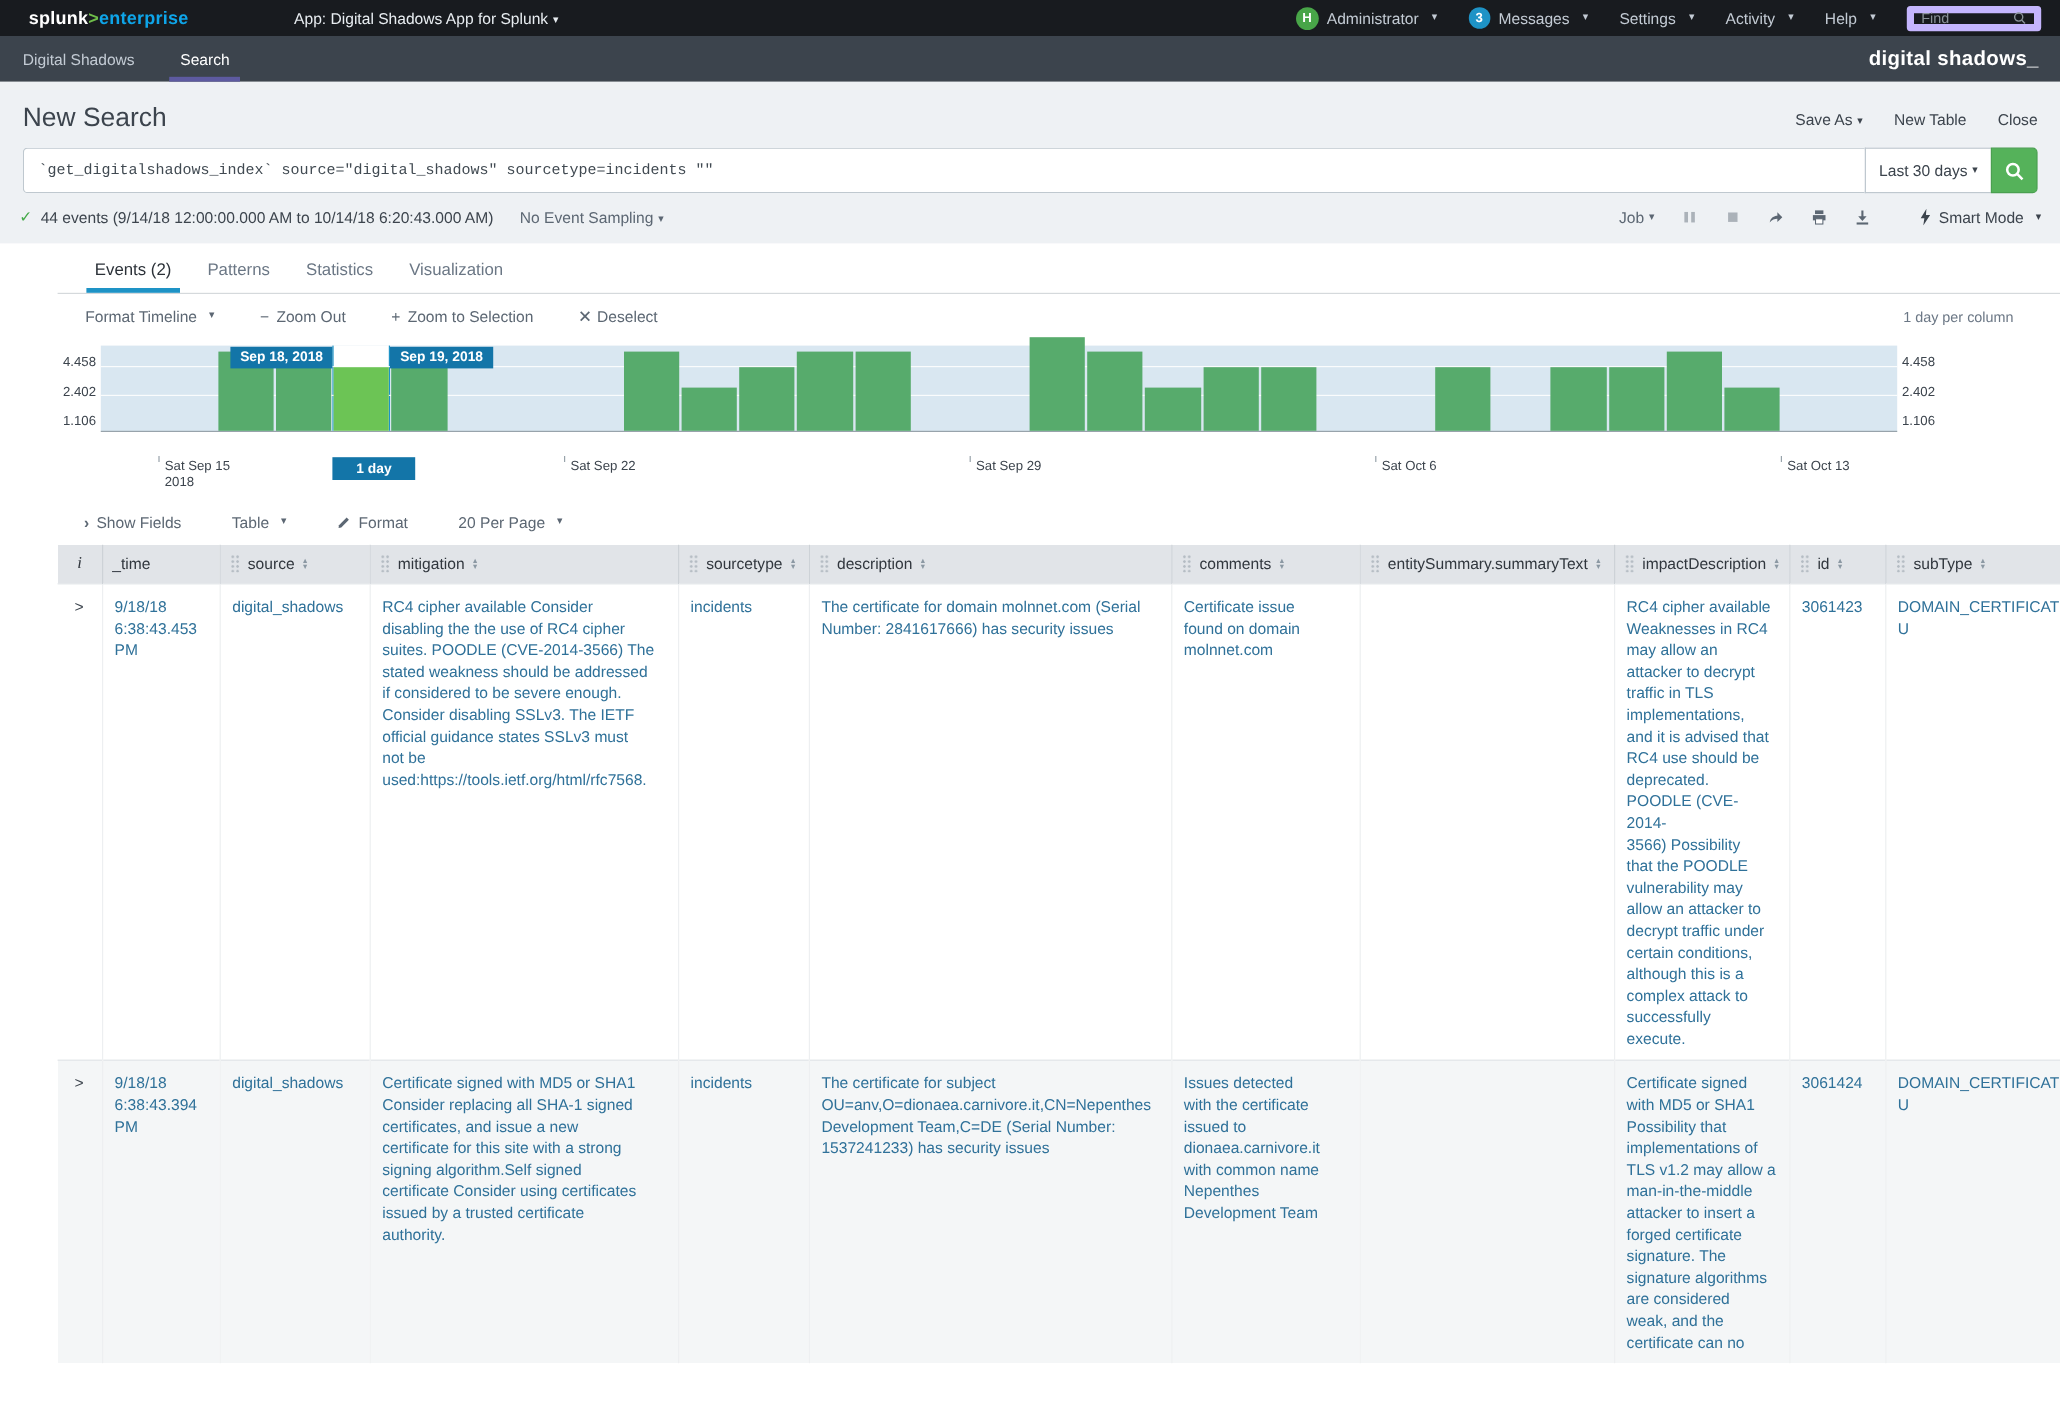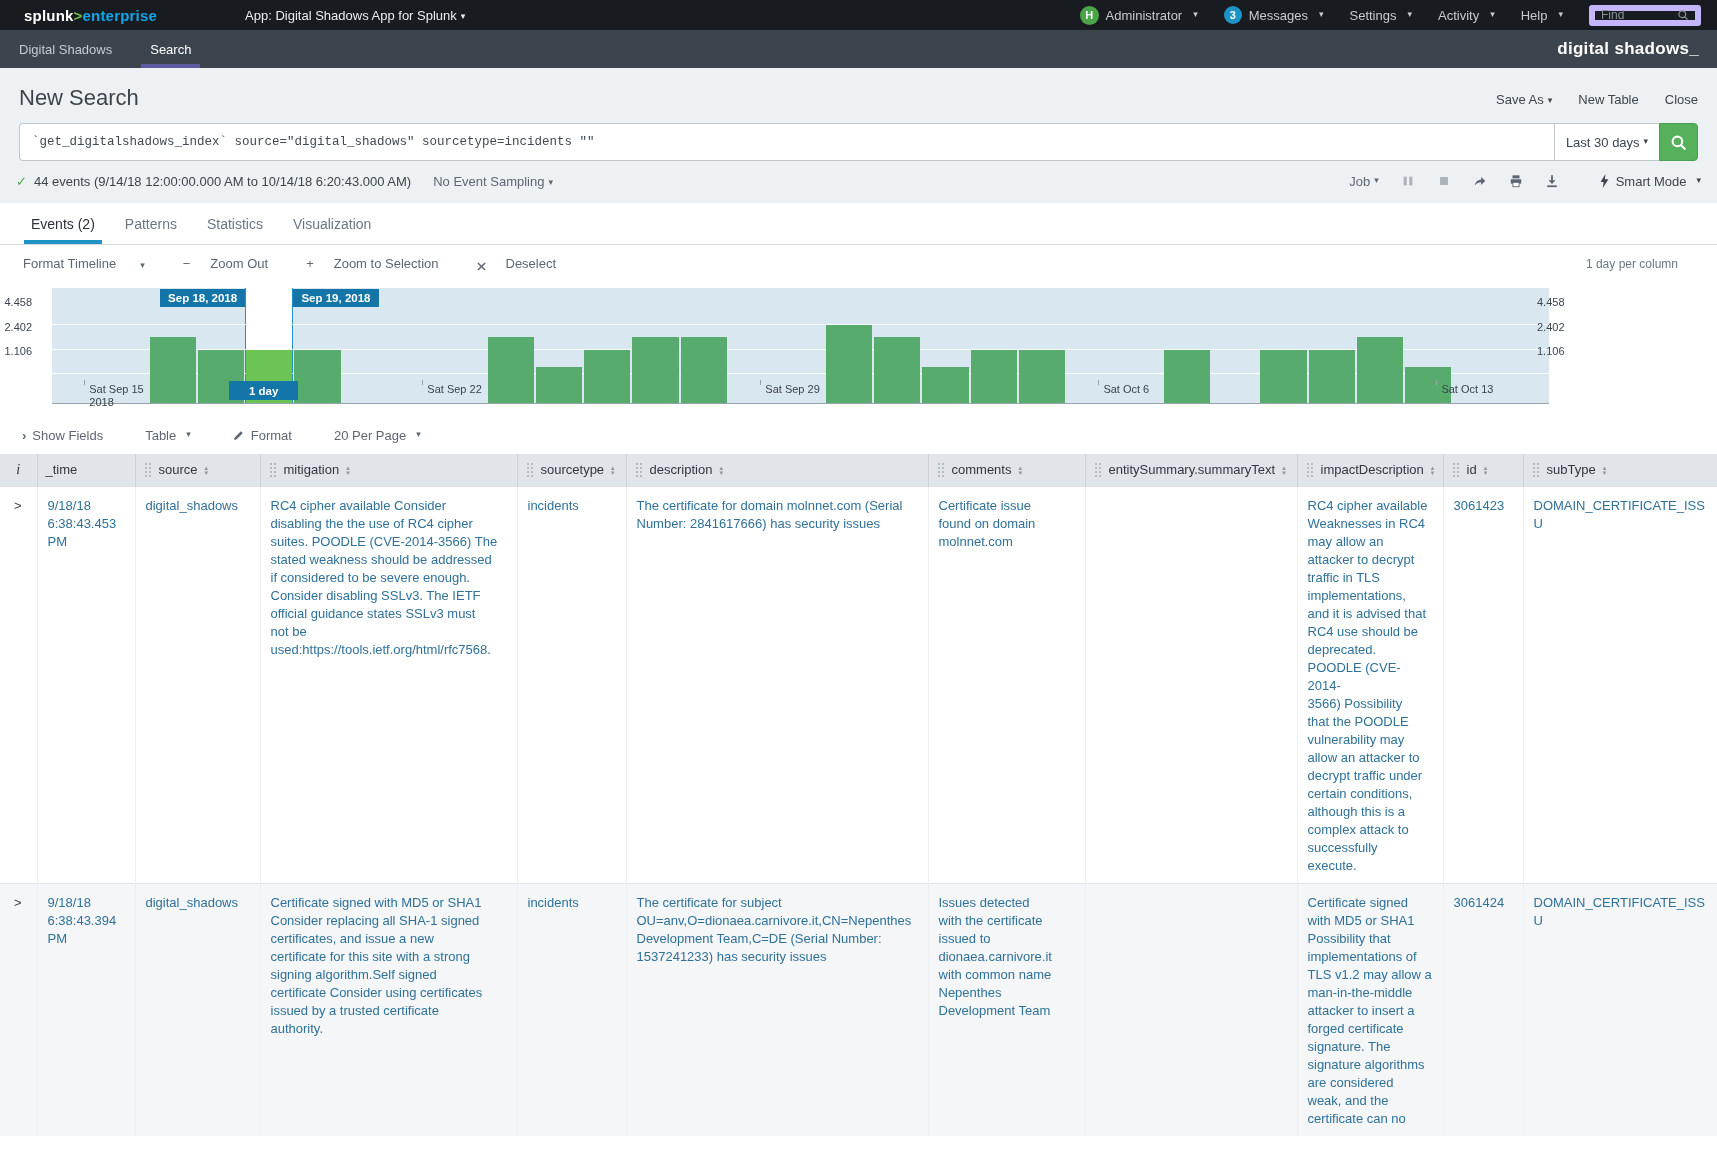--- a/index.html
+++ b/index.html
@@ -53,34 +53,34 @@
   .check { color:#44a948; font-weight:bold; margin-right:7px; font-size:13px; }
   .sampling { margin-left:22px; color:#5c6773; cursor:pointer; }
   .job-controls { margin-left:auto; display:flex; align-items:center; gap:22px; color:#5c6773; }
   .job-controls .icon-btn { cursor:pointer; display:flex; align-items:center; }
   .icon-btn svg { width:14px; height:14px; }
   .icon-dim svg { opacity:.45; }
   .smart-mode { display:flex; align-items:center; gap:6px; color:#3c444d; cursor:pointer; margin-left:18px; }
   .smart-mode svg { width:11px; height:14px; }
 
   
-  .results { background:#fff; }
+  .results { background:#fff;padding-left:48px; }
   .tabs-row { display:flex; gap:0; border-bottom:1px solid #d5d9dc; padding:0 16px; }
   .tab { padding:13px 15px 12px; font-size:14px; color:#6b7785; cursor:pointer; position:relative; white-space:nowrap; }
   .tab.active { color:#2b3138; }
   .tab.active::after { content:""; position:absolute; left:8px; right:8px; bottom:0; height:4px; background:#1e93c6; }
 
   .tl-controls { display:flex; align-items:center; height:37px; padding:0 23px; font-size:13px; color:#5c6773; }
-  .tl-controls .ctl { margin-right:38px; cursor:pointer; display:flex; align-items:flex-end; gap:20px; }
+  .tl-controls .ctl { margin-right:38px; cursor:pointer; display:flex; align-items:center; gap:6px; }
   .percol { margin-left:auto; font-size:12px; color:#6b7785; margin-right:16px; }
 
   
   .timeline { position:relative; height:92px; margin-top:6px; }
   .tl-ylab { position:absolute; font-size:11px; color:#3c444d; }
-  .tl-plot { position:absolute; left:52px; top:0; width:1497px; height:116px; background:#d9e7f1; border-bottom:1px solid #98a3ab; }
+  .tl-plot { position:absolute; left:36px; top:0; width:1497px; height:72px; background:#d9e7f1; border-bottom:1px solid #98a3ab; }
   .gridline { position:absolute; left:0; right:0; height:1px; background:rgba(255,255,255,.85); }
   .tl-sel { position:absolute; top:0; bottom:0; background:#fff; border-left:1px solid #1e93c6; border-right:1px solid #1e93c6; }
   .bar { position:absolute; bottom:0; background:#57ab6c; }
   .bar.sel { background:#6cc455; }
   .flag { position:absolute; top:1px; background:#1375a8; color:#fff; font-size:11.5px; font-weight:bold;
     padding:3px 8px; white-space:nowrap; cursor:default; }
   .tl-axis { position:relative; height:36px; }
   .tick { position:absolute; top:0; width:1px; height:5px; background:#98a3ab; }
   .tick-label { position:absolute; top:3px; font-size:11px; color:#3c444d; line-height:13px; white-space:pre-line; }
   .day-flag { position:absolute; top:1px; height:19px; background:#1375a8; color:#fff; font-size:11.5px; font-weight:bold;

